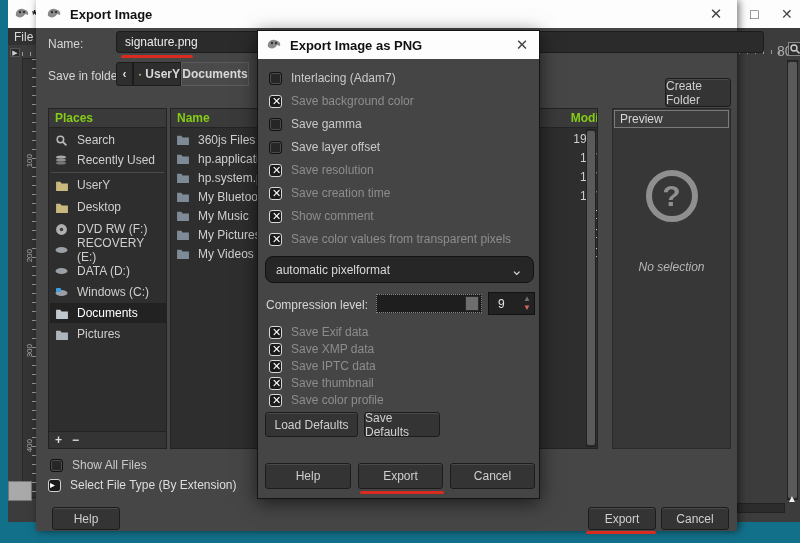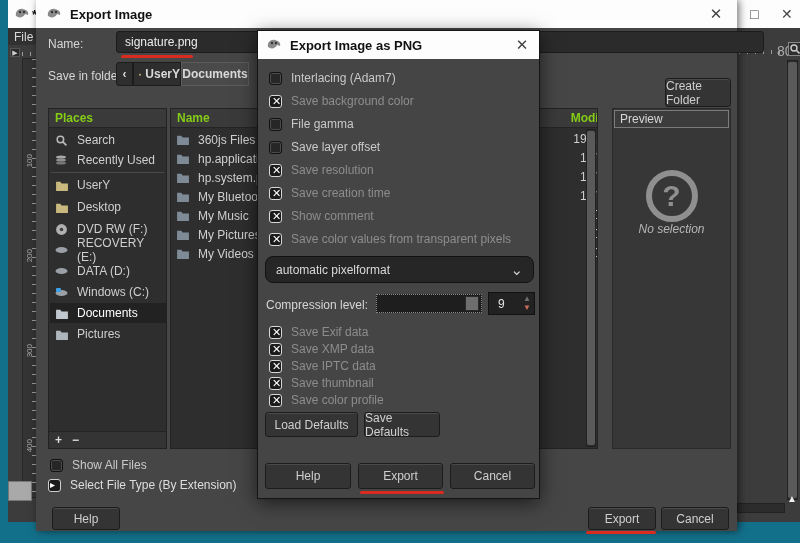--- a/index.html
+++ b/index.html
@@ -323,21 +323,21 @@
       <div class="abs scroll-track" style="right:1px;top:20px;width:10px;height:318px">
         <div class="scroll-thumb" style="width:8px;height:314px;margin:1px auto"></div>
       </div>
     </div>
 
     <div class="abs" style="left:576px;top:108px;width:119px;height:341px;background:#373737;border:1px solid #2a2a2a">
       <div style="margin:1px;border:1px solid #7a7a7a;background:#3c3c3c;height:18px;display:flex;align-items:center;padding-left:5px">
         <span>Preview</span>
       </div>
       <div class="qmark" style="margin:42px auto 0"></div>
-      <div style="text-align:center;font-style:italic;color:#b5b5b5">No selection</div>
+      <div style="text-align:center;margin-top:38px;font-style:italic;color:#b5b5b5">No selection</div>
     </div>
 
     <div class="abs" style="left:14px;top:458px;display:flex;align-items:center">
       <span class="cb"></span>
       <span class="optlabel">Show All Files</span>
     </div>
     <div class="abs" style="left:12px;top:478px;display:flex;align-items:center">
       <span class="expander"></span>
       <span class="optlabel" style="color:#dedede">Select File Type (By Extension)</span>
     </div>
@@ -367,21 +367,21 @@
     <div class="png-opt" style="top:40px">
       <span class="cb"></span>
       <span class="optlabel">Interlacing (Adam7)</span>
     </div>
     <div class="png-opt" style="top:63px">
       <span class="cb checked"></span>
       <span class="optlabel dim">Save background color</span>
     </div>
     <div class="png-opt" style="top:86px">
       <span class="cb"></span>
-      <span class="optlabel">File gamma</span>
+      <span class="optlabel">Save gamma</span>
     </div>
     <div class="png-opt" style="top:109px">
       <span class="cb"></span>
       <span class="optlabel">Save layer offset</span>
     </div>
     <div class="png-opt" style="top:132px">
       <span class="cb checked"></span>
       <span class="optlabel dim">Save resolution</span>
     </div>
     <div class="png-opt" style="top:155px">

